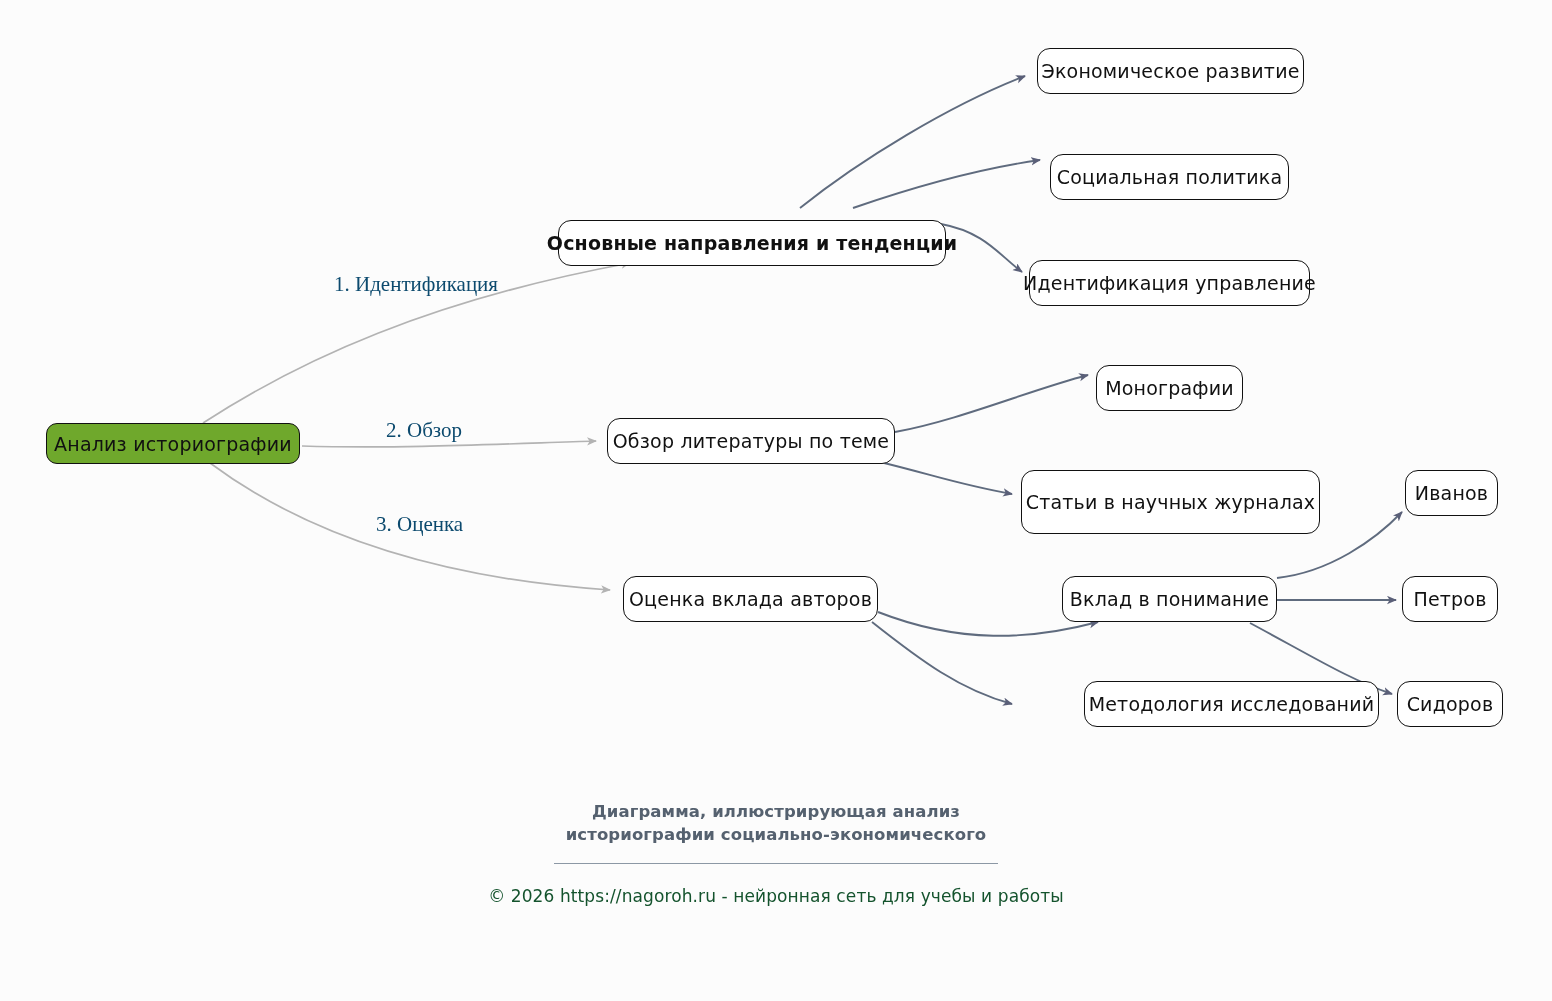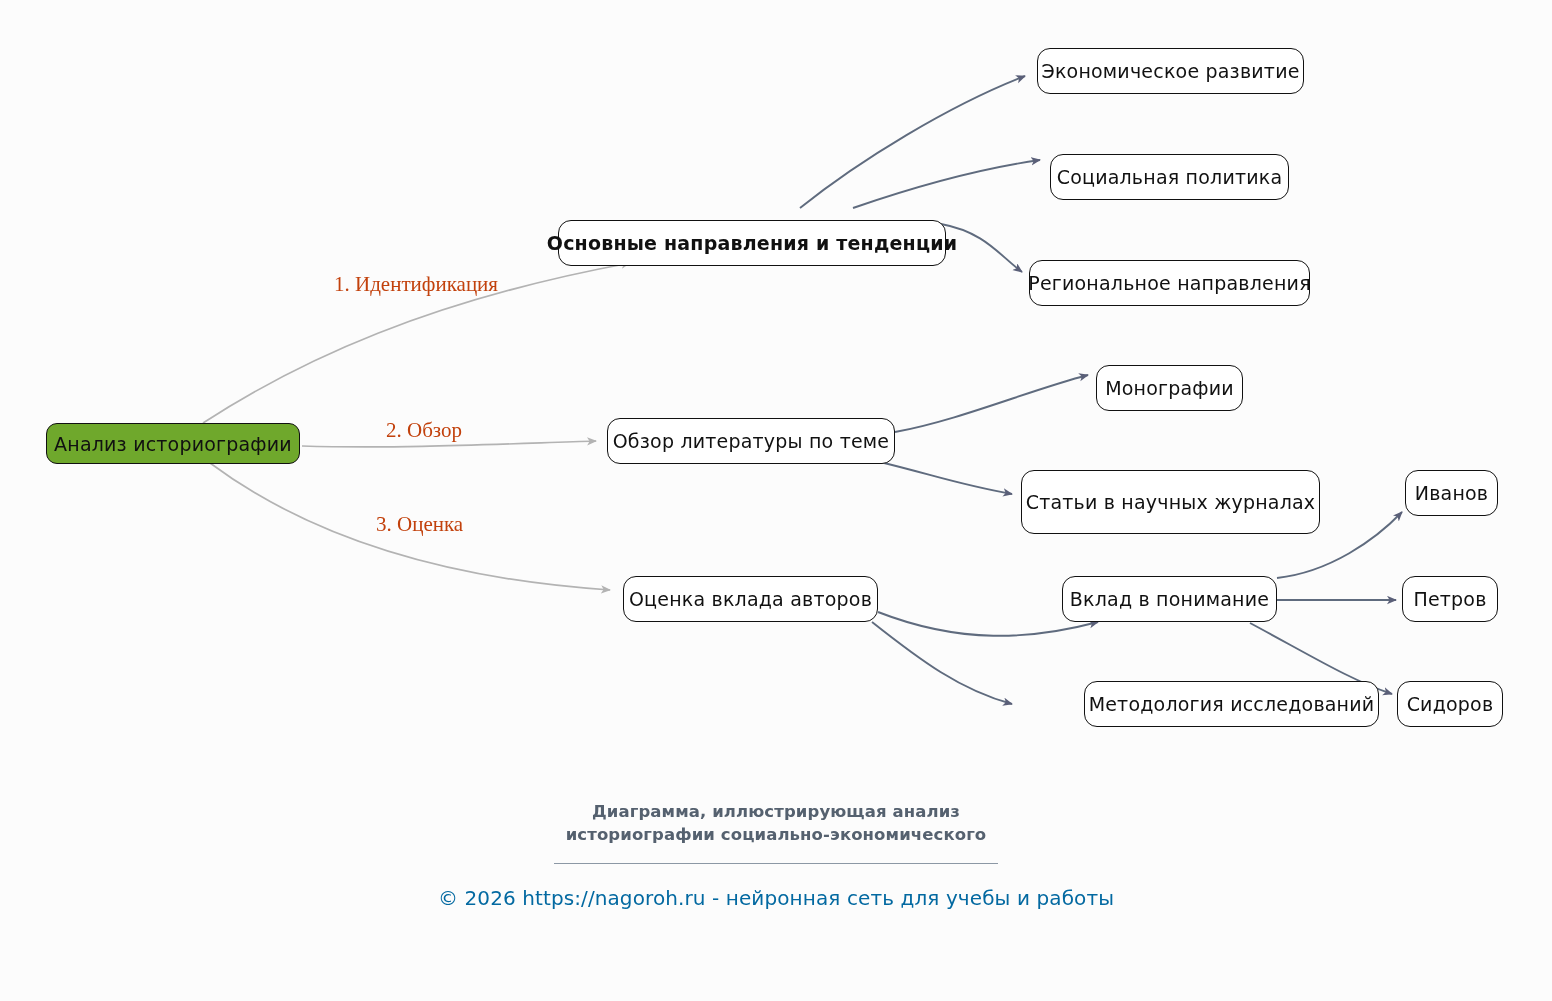--- a/index.html
+++ b/index.html
@@ -42,21 +42,21 @@
   }
   .node.root {
     background: #6fa82c;
     border-color: #111111;
     border-radius: 11px;
   }
   .edge-label {
     position: absolute;
     font-family: "Liberation Serif", "DejaVu Serif", serif;
     font-size: 21px;
-    color: #c2410c;
+    color: #0c4a6e;
     white-space: nowrap;
     z-index: 4;
   }
   #caption-block {
     position: absolute;
     left: 0;
     top: 800px;
     width: 1552px;
     text-align: center;
   }
@@ -71,23 +71,23 @@
   #caption-text span { display: block; }
   #caption-rule {
     width: 444px;
     height: 0;
     margin: 16px auto 0 auto;
     border-top: 1.5px solid #8c98a5;
   }
   #copyright {
     margin-top: 22px;
     font-family: "DejaVu Sans", "Liberation Sans", sans-serif;
-    font-size: 20px;
+    font-size: 17px;
     font-weight: 400;
-    color: #0369a1;
+    color: #14532d;
     letter-spacing: 0.1px;
   }
 </style>
 </head>
 <body>
 
 <div id="canvas">
 
   <svg id="edges" viewBox="0 0 1552 1001">
     <defs>
@@ -132,21 +132,21 @@
 
   <div class="node" style="left:1037px; top:48px; width:267px; height:46px;">
     <span>Экономическое развитие</span>
   </div>
 
   <div class="node" style="left:1050px; top:154px; width:239px; height:46px;">
     <span>Социальная политика</span>
   </div>
 
   <div class="node" style="left:1029px; top:260px; width:281px; height:46px;">
-    <span>Региональное направления</span>
+    <span>Идентификация управление</span>
   </div>
 
   <div class="node" style="left:607px; top:418px; width:288px; height:46px;justify-content:center;">
     <span>Обзор литературы по теме</span>
   </div>
 
   <div class="node" style="left:1096px; top:365px; width:147px; height:46px;">
     <span>Монографии</span>
   </div>
 

